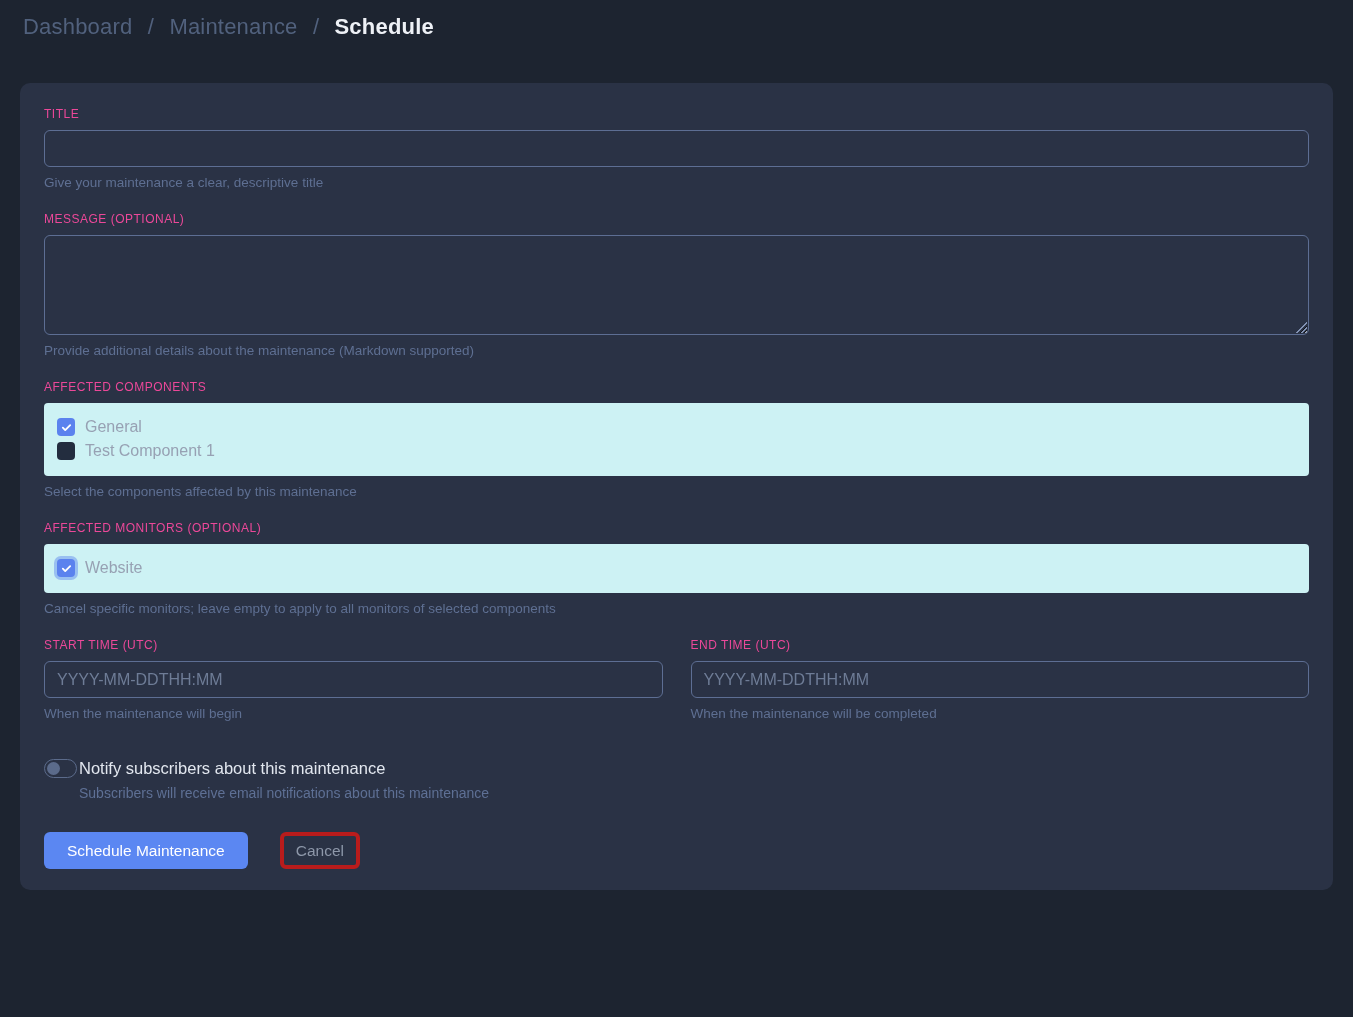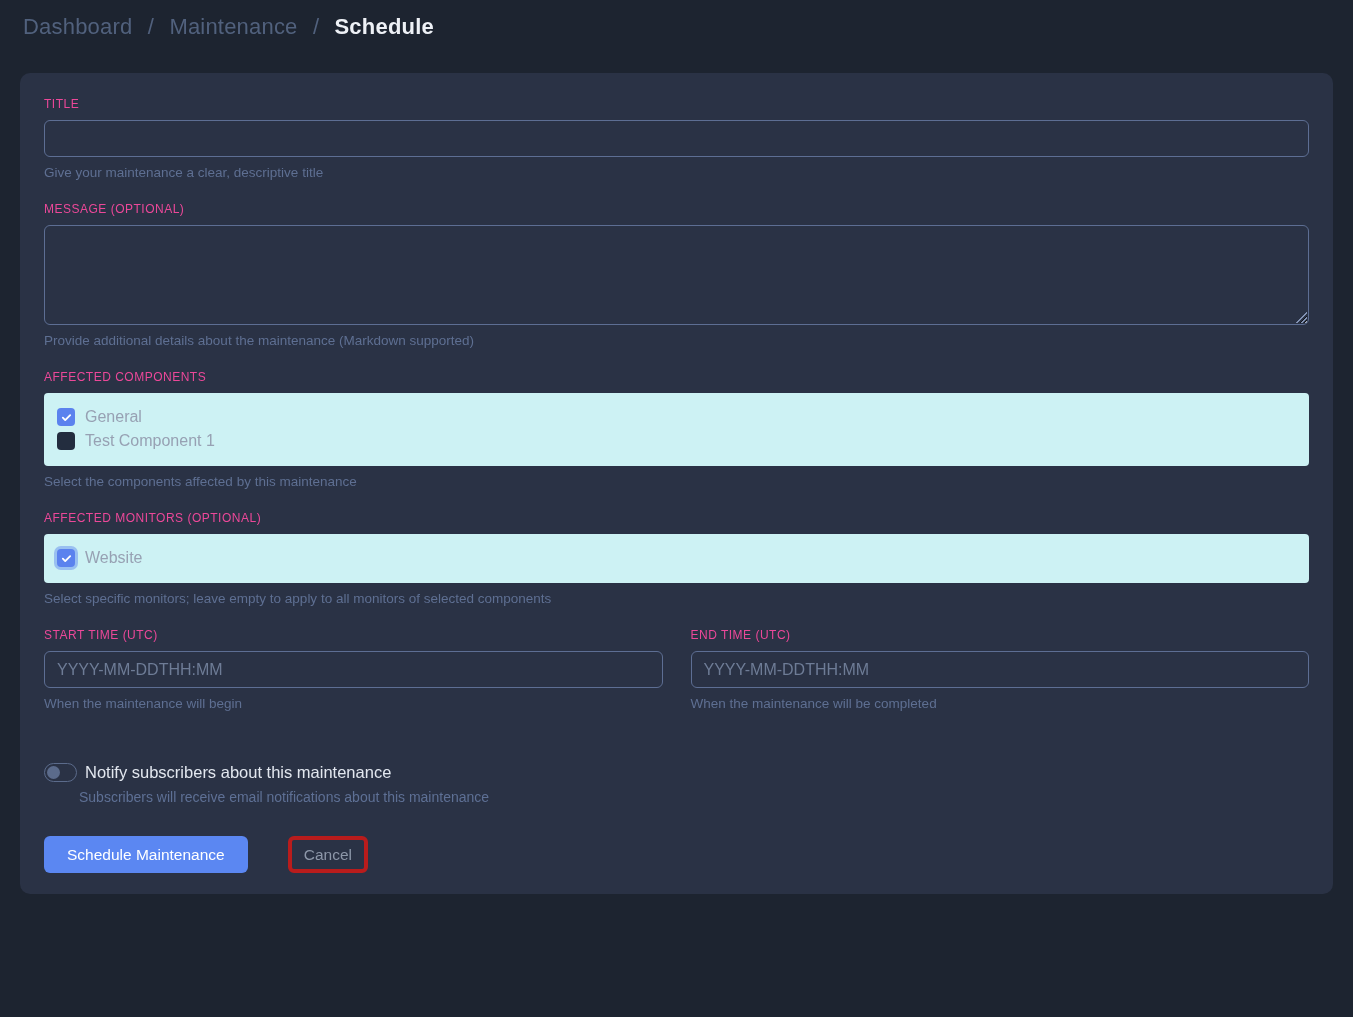--- a/index.html
+++ b/index.html
@@ -6,21 +6,21 @@
   html, body { margin: 0; padding: 0; }
   body {
     width: 1353px; height: 1017px;
     background: #1d2430;
     font-family: "Liberation Sans", sans-serif;
     color: #dfe4ec;
     overflow: hidden;
   }
 
   
-  .header { padding: 13px 23px 0; height: 73px; }
+  .header { padding: 13px 23px 0; height: 83px; }
   .breadcrumb { font-size: 22px; line-height: 27px; letter-spacing: .2px; }
   .crumb-muted { color: #51617d; }
   .crumb-sep { color: #51617d; margin: 0 9px; }
   .crumb-current { color: #eef1f6; font-weight: 700; }
 
   
   .card {
     margin: 0 20px;
     background: #2a3245;
     border-radius: 10px;
@@ -92,40 +92,40 @@
   }
   .checkbox svg { display: none; }
   .checkbox.checked { background: #5b82ee; }
   .checkbox.checked svg { display: block; }
   .checkbox.ringed { box-shadow: 0 0 0 3px rgba(91,130,238,.45); }
 
   
   .time-grid { display: grid; grid-template-columns: 1fr 1fr; gap: 28px; margin-bottom: 22px; }
 
   
-  .toggle-row { margin-top: 52px; display: flex; align-items: center; gap: 8px; }
+  .toggle-row { margin-top: 38px; display: flex; align-items: center; gap: 2px; }
   .toggle {
     width: 33px; height: 19px;
     border: 1.5px solid #5b6b8b;
     border-radius: 10px;
     position: relative;
     cursor: pointer;
     flex: none;
   }
   .toggle-knob {
     position: absolute; left: 2px; top: 1.5px;
     width: 13px; height: 13px;
     border-radius: 50%;
     background: #5b6b8b;
   }
   .toggle-label { font-size: 16.5px; color: #e2e7ef; }
   .toggle-helper { margin: 7px 0 0 35px; font-size: 14px; color: #5e7095; }
 
   
-  .actions { margin-top: 31px; display: flex; gap: 40px; align-items: flex-end; }
+  .actions { margin-top: 31px; display: flex; gap: 32px; align-items: flex-end; }
   .btn {
     height: 37px;
     border-radius: 6px;
     font-family: "Liberation Sans", sans-serif;
     font-size: 15.5px;
     cursor: pointer;
   }
   .btn-primary {
     background: #5b87f2; color: #ffffff;
     border: none; padding: 0 23px;
@@ -192,21 +192,21 @@
     <div class="check-panel">
       <div class="check-row">
         <span class="checkbox checked ringed">
           <svg width="11" height="11" viewBox="0 0 12 12" fill="none" stroke="#ffffff" stroke-width="2" stroke-linecap="round" stroke-linejoin="round">
               <path d="M2 6.2 4.6 8.8 10 3.4"></path>
             </svg>
         </span>
         <span class="check-label">Website</span>
       </div>
     </div>
-    <div class="helper">Select specific monitors; leave empty to apply to all monitors of selected components</div>
+    <div class="helper">Cancel specific monitors; leave empty to apply to all monitors of selected components</div>
   </div>
 
   <div class="time-grid">
     <div>
       <label class="field-label">START TIME (UTC)</label>
       <input class="text-input" type="text" placeholder="YYYY-MM-DDTHH:MM" style="">
       <div class="helper">When the maintenance will begin</div>
     </div>
     <div>
       <label class="field-label">END TIME (UTC)</label>

